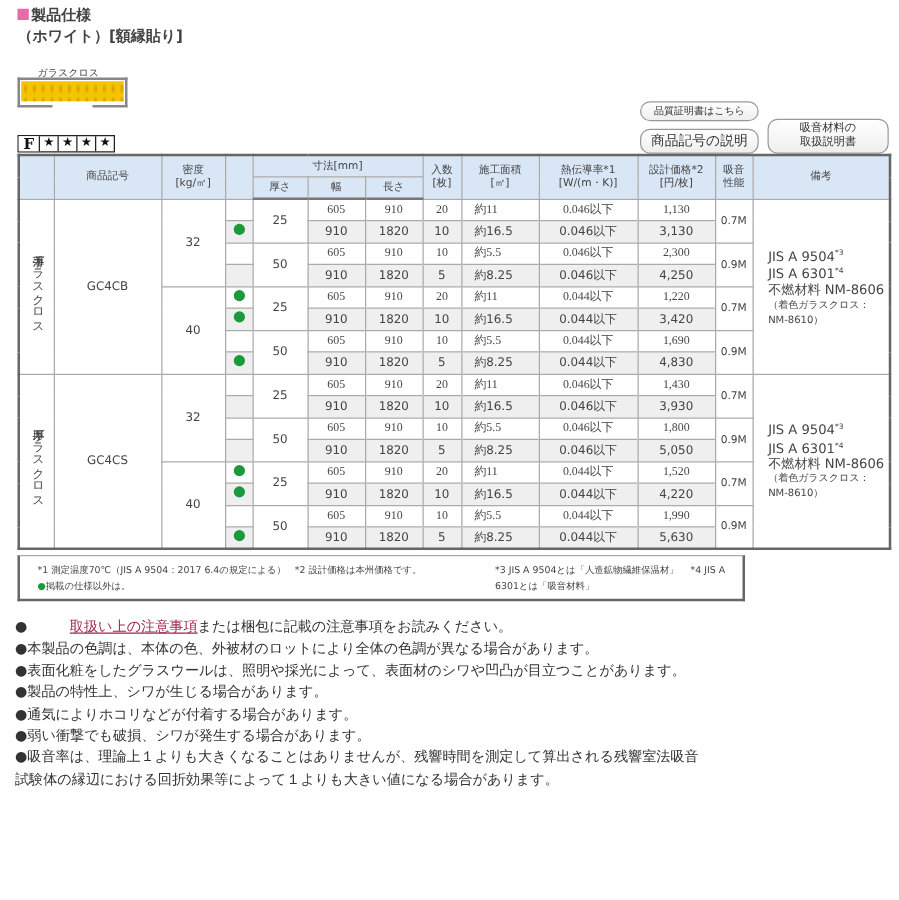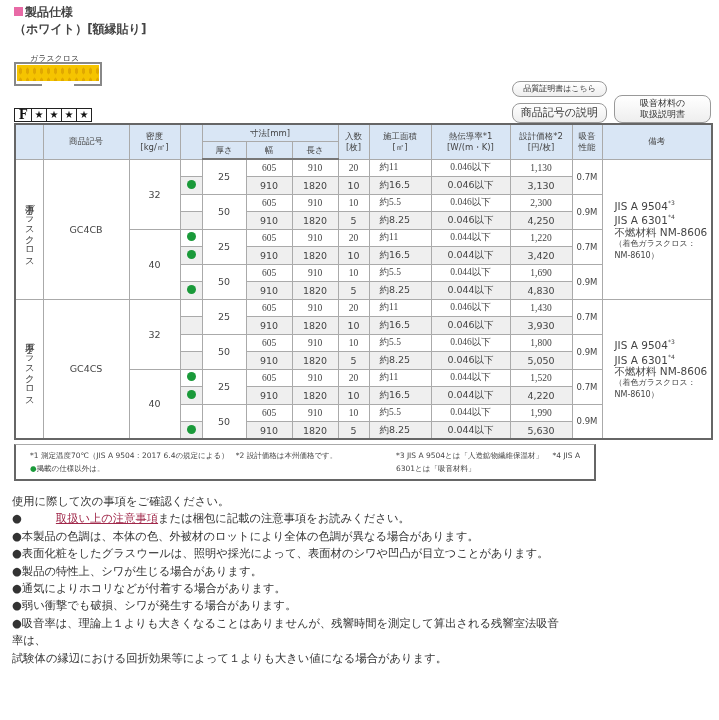--- a/index.html
+++ b/index.html
@@ -310,25 +310,23 @@
     </tbody>
 </table>
 
 <div class="foot">
   <span>*1 測定温度70℃（JIS A 9504：2017 6.4の規定による）</span>&nbsp;&nbsp;&nbsp;<span>*2 設計価格は本州価格です。</span>
   <span class="n3"><span>*3 JIS A 9504とは「人造鉱物繊維保温材」</span>&nbsp;&nbsp;&nbsp;&nbsp;<span>*4 JIS A 6301とは「吸音材料」</span></span><br>
   <span class="g">●</span><span>掲載の仕様以外は。</span>
 </div>
 
 <div class="notes">
-  <div>使用に際して次の事項をご確認ください。</div>
   <div>●<span class="link">取扱い上の注意事項</span><span>または梱包に記載の注意事項をお読みください。</span></div>
   <div id="notes-list">
       <div>●本製品の色調は、本体の色、外被材のロットにより全体の色調が異なる場合があります。</div>
       <div>●表面化粧をしたグラスウールは、照明や採光によって、表面材のシワや凹凸が目立つことがあります。</div>
       <div>●製品の特性上、シワが生じる場合があります。</div>
       <div>●通気によりホコリなどが付着する場合があります。</div>
       <div>●弱い衝撃でも破損、シワが発生する場合があります。</div>
       <div>●吸音率は、理論上１よりも大きくなることはありませんが、残響時間を測定して算出される残響室法吸音</div>
-      <div>率は、</div>
       <div>試験体の縁辺における回折効果等によって１よりも大きい値になる場合があります。</div>
     </div>
 </div>
 
 </body></html>

